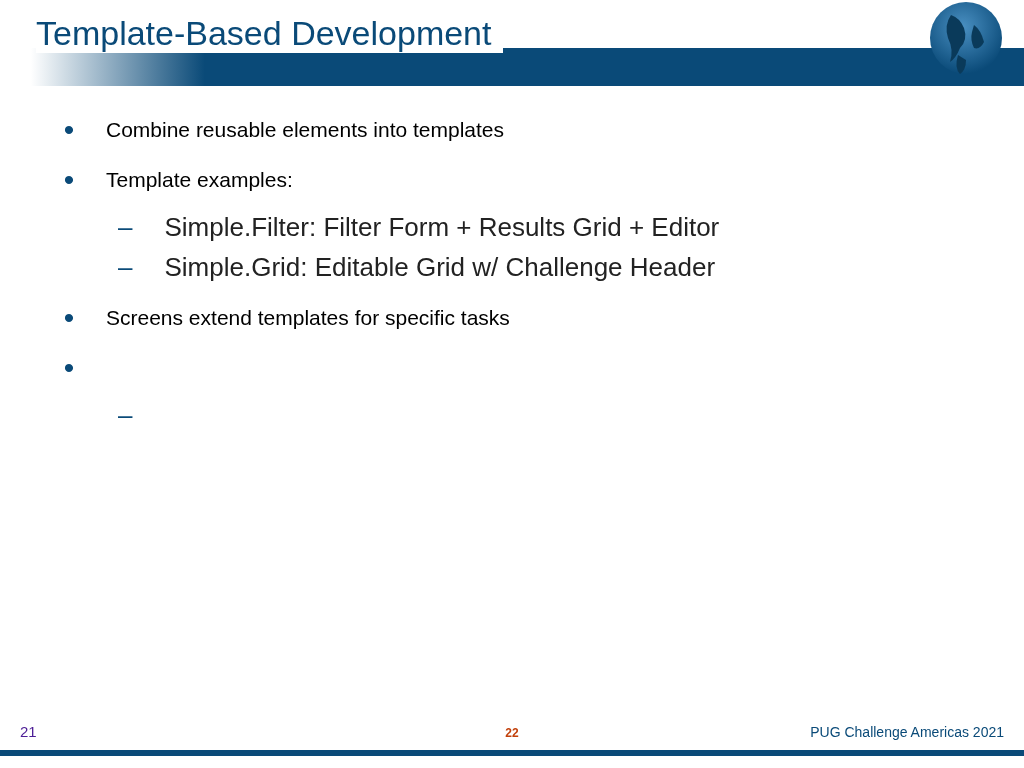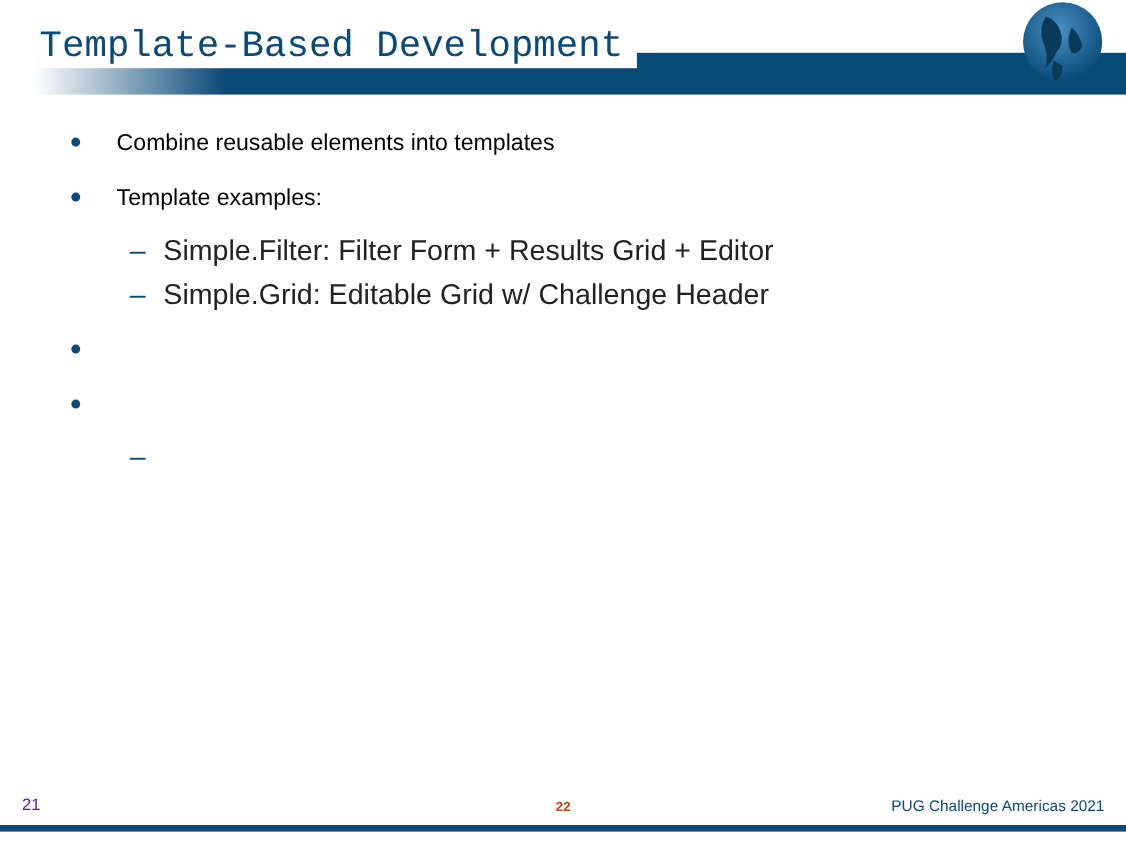--- a/index.html
+++ b/index.html
@@ -15,29 +15,28 @@
     position: absolute;
     top: 48px;
     left: 0;
     right: 0;
     height: 38px;
     background: linear-gradient(to right, #ffffff 0%, #ffffff 3%, #0a4a78 20%, #0a4a78 100%);
     z-index: 1;
   }
   .title {
     position: absolute;
-    top: 24px;
+    top: 14px;
     left: 36px;
     font-size: 34px;
     font-weight: 400;
     color: #0a4a78;
     z-index: 2;
     background: #ffffff;
     padding-right: 12px;
-    font-family: Liberation Mono, monospace;
   }
   .globe {
     position: absolute;
     top: 0;
     right: 8px;
     width: 120px;
     height: 90px;
     z-index: 3;
   }
   .content {
@@ -74,20 +73,21 @@
   .bullet-l2 .dash {
     font-size: 26px;
     line-height: 34px;
     color: #0a4a78;
     margin-right: 16px;
   }
   .bullet-l2 .txt {
     font-size: 26px;
     line-height: 34px;
     color: #222222;
+    margin-left: 16px;
   }
   .spacer { height: 8px; }
   .footer {
     position: absolute;
     left: 0;
     right: 0;
     bottom: 18px;
     height: 30px;
   }
   .footer-line {
@@ -157,20 +157,21 @@
     <span class="dash">–</span>
     <span class="txt">Simple.Filter: Filter Form + Results Grid + Editor</span>
   </div>
   <div class="bullet-l2">
     <span class="dash">–</span>
     <span class="txt">Simple.Grid: Editable Grid w/ Challenge Header</span>
   </div>
   <div class="spacer"></div>
   <div class="bullet-l1">
     <span class="dot">•</span>
+    <span class="txt">Screens extend templates for specific tasks</span>
   </div>
   <div class="bullet-l1">
     <span class="dot">•</span>
   </div>
   <div class="bullet-l2">
     <span class="dash">–</span>
   </div>
 </div>
 
 <div class="footer">

